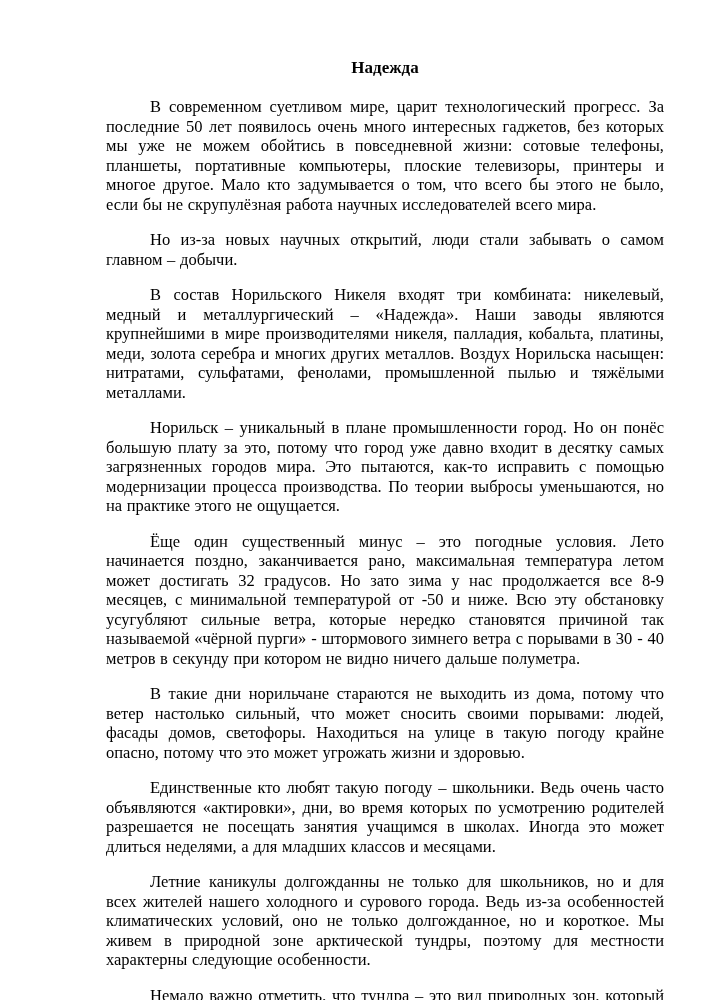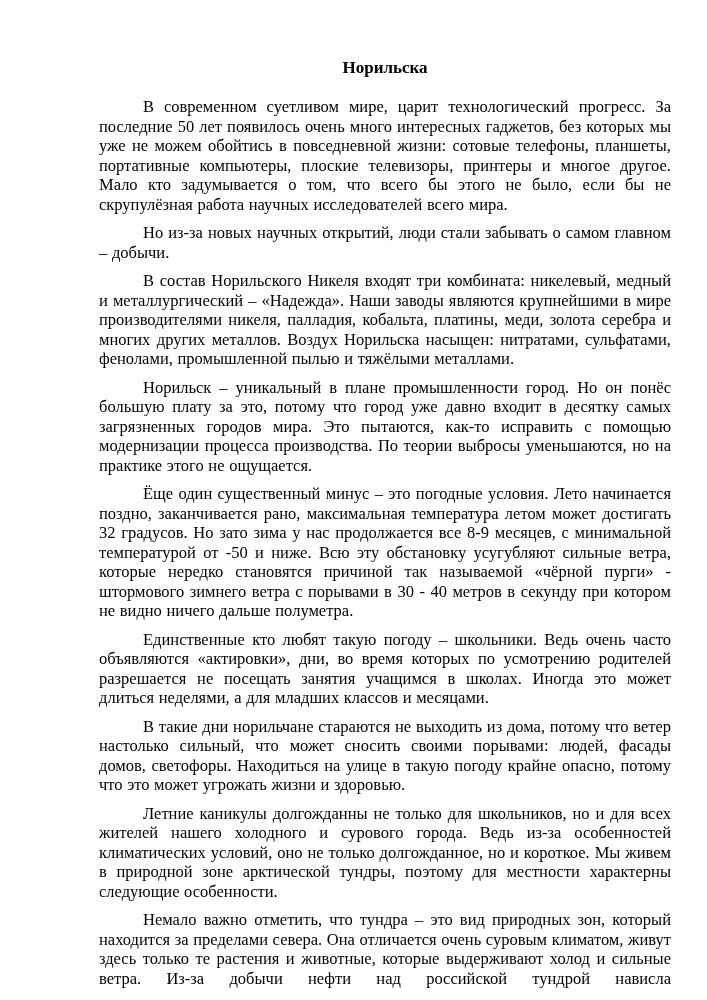--- a/index.html
+++ b/index.html
@@ -23,41 +23,41 @@
     margin: 0 0 19.5px 0;
     font-size: 17px;
     line-height: 19.5px;
     font-weight: 700;
     text-align: center;
   }
   .doc-body {
     width: 590px;
   }
   .doc-body p {
-    margin: 9px;
+    margin: 16px;
     font-size: 16.5px;
     line-height: 19.5px;
     text-align: justify;
     text-indent: 44px;
     word-spacing: 0.5px;
   }
   
   .doc-body p.clipped {
     text-align-last: justify;
   }
 </style>
 </head>
 <body>
 
 <div class="page">
-  <h1 class="doc-title">Норильска</h1>
+  <h1 class="doc-title">Надежда</h1>
   <div class="doc-body">
     <p>В современном суетливом мире, царит технологический прогресс. За последние 50 лет появилось очень много интересных гаджетов, без которых мы уже не можем обойтись в повседневной жизни: сотовые телефоны, планшеты, портативные компьютеры, плоские телевизоры, принтеры и многое другое. Мало кто задумывается о том, что всего бы этого не было, если бы не скрупулёзная работа научных исследователей всего мира.</p>
     <p>Но из-за новых научных открытий, люди стали забывать о самом главном – добычи.</p>
     <p>В состав Норильского Никеля входят три комбината: никелевый, медный и металлургический – «Надежда». Наши заводы являются крупнейшими в мире производителями никеля, палладия, кобальта, платины, меди, золота серебра и многих других металлов. Воздух Норильска насыщен: нитратами, сульфатами, фенолами, промышленной пылью и тяжёлыми металлами.</p>
     <p>Норильск – уникальный в плане промышленности город. Но он понёс большую плату за это, потому что город уже давно входит в десятку самых загрязненных городов мира. Это пытаются, как-то исправить с помощью модернизации процесса производства. По теории выбросы уменьшаются, но на практике этого не ощущается.</p>
     <p>Ёще один существенный минус – это погодные условия. Лето начинается поздно, заканчивается рано, максимальная температура летом может достигать 32 градусов. Но зато зима у нас продолжается все 8-9 месяцев, с минимальной температурой от -50 и ниже. Всю эту обстановку усугубляют сильные ветра, которые нередко становятся причиной так называемой «чёрной пурги» - штормового зимнего ветра с порывами в 30 - 40 метров в секунду при котором не видно ничего дальше полуметра.</p>
+    <p>В такие дни норильчане стараются не выходить из дома, потому что ветер настолько сильный, что может сносить своими порывами: людей, фасады домов, светофоры. Находиться на улице в такую погоду крайне опасно, потому что это может угрожать жизни и здоровью.</p>
     <p>Единственные кто любят такую погоду – школьники. Ведь очень часто объявляются «актировки», дни, во время которых по усмотрению родителей разрешается не посещать занятия учащимся в школах. Иногда это может длиться неделями, а для младших классов и месяцами.</p>
-    <p>В такие дни норильчане стараются не выходить из дома, потому что ветер настолько сильный, что может сносить своими порывами: людей, фасады домов, светофоры. Находиться на улице в такую погоду крайне опасно, потому что это может угрожать жизни и здоровью.</p>
     <p>Летние каникулы долгожданны не только для школьников, но и для всех жителей нашего холодного и сурового города. Ведь из-за особенностей климатических условий, оно не только долгожданное, но и короткое. Мы живем в природной зоне арктической тундры, поэтому для местности характерны следующие особенности.</p>
     <p class="clipped">Немало важно отметить, что тундра – это вид природных зон, который находится за пределами севера. Она отличается очень суровым климатом, живут здесь только те растения и животные, которые выдерживают холод и сильные ветра. Из-за добычи нефти над российской тундрой нависла</p>
   </div>
 </div>
 
 </body></html>

